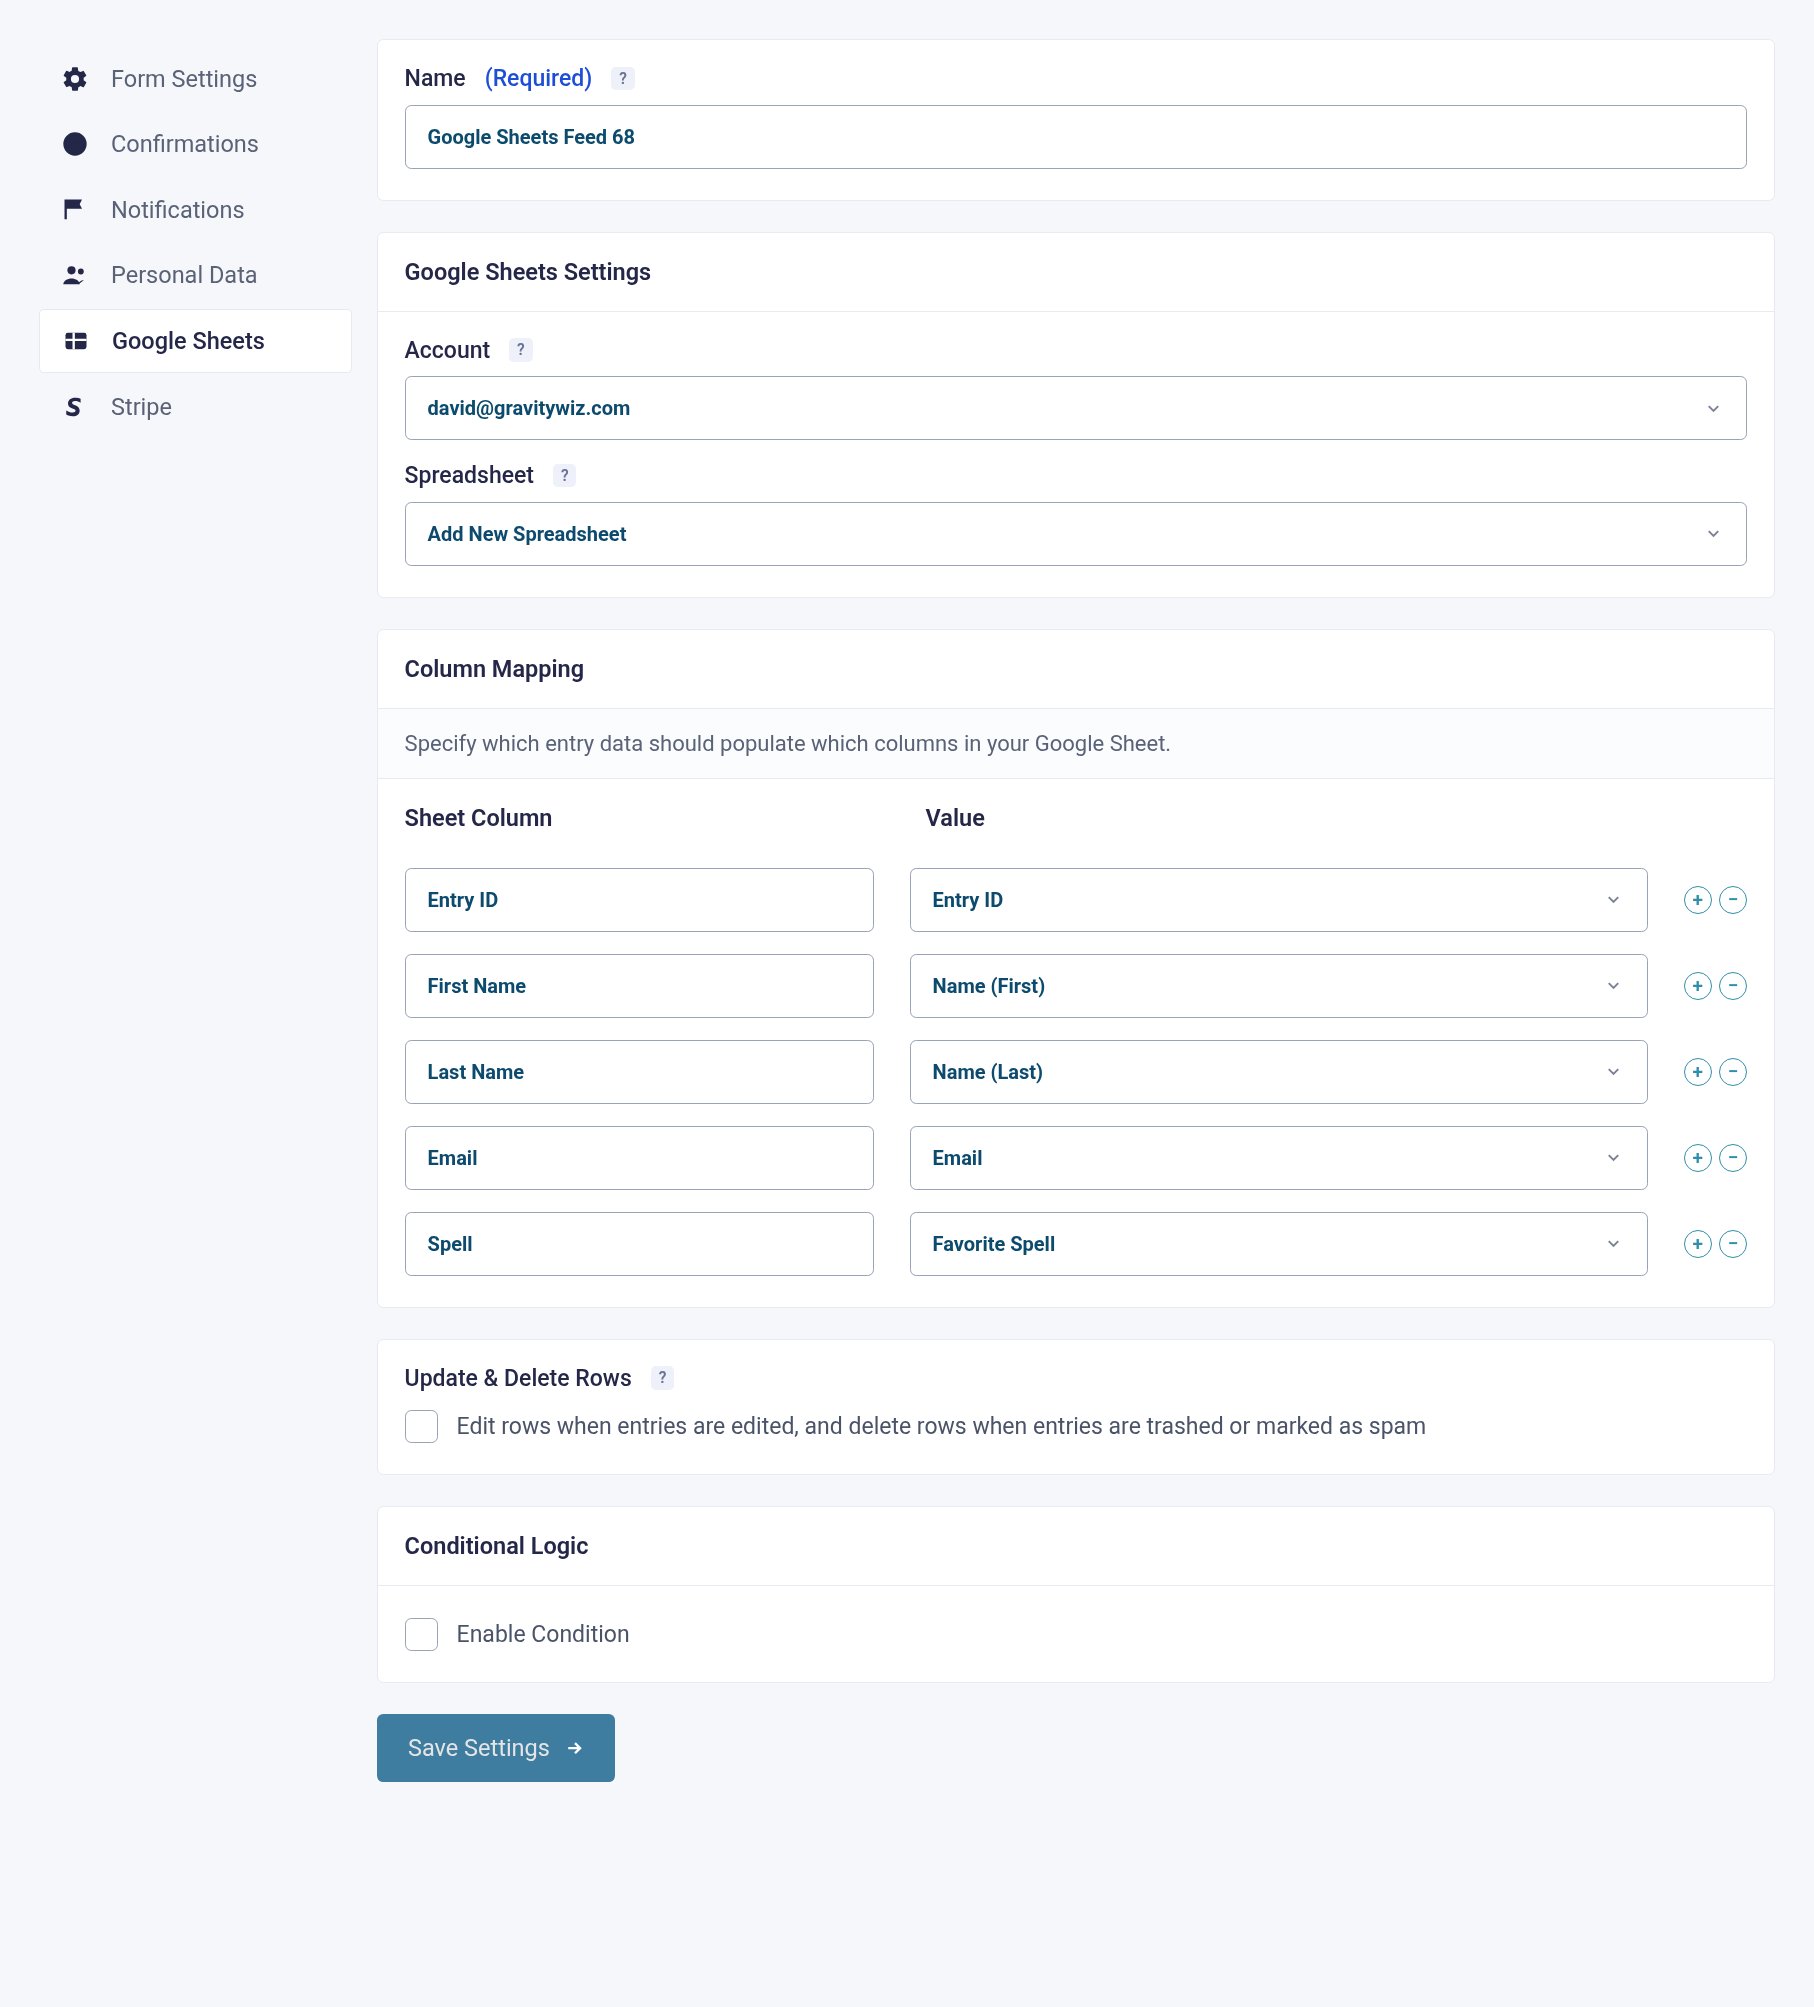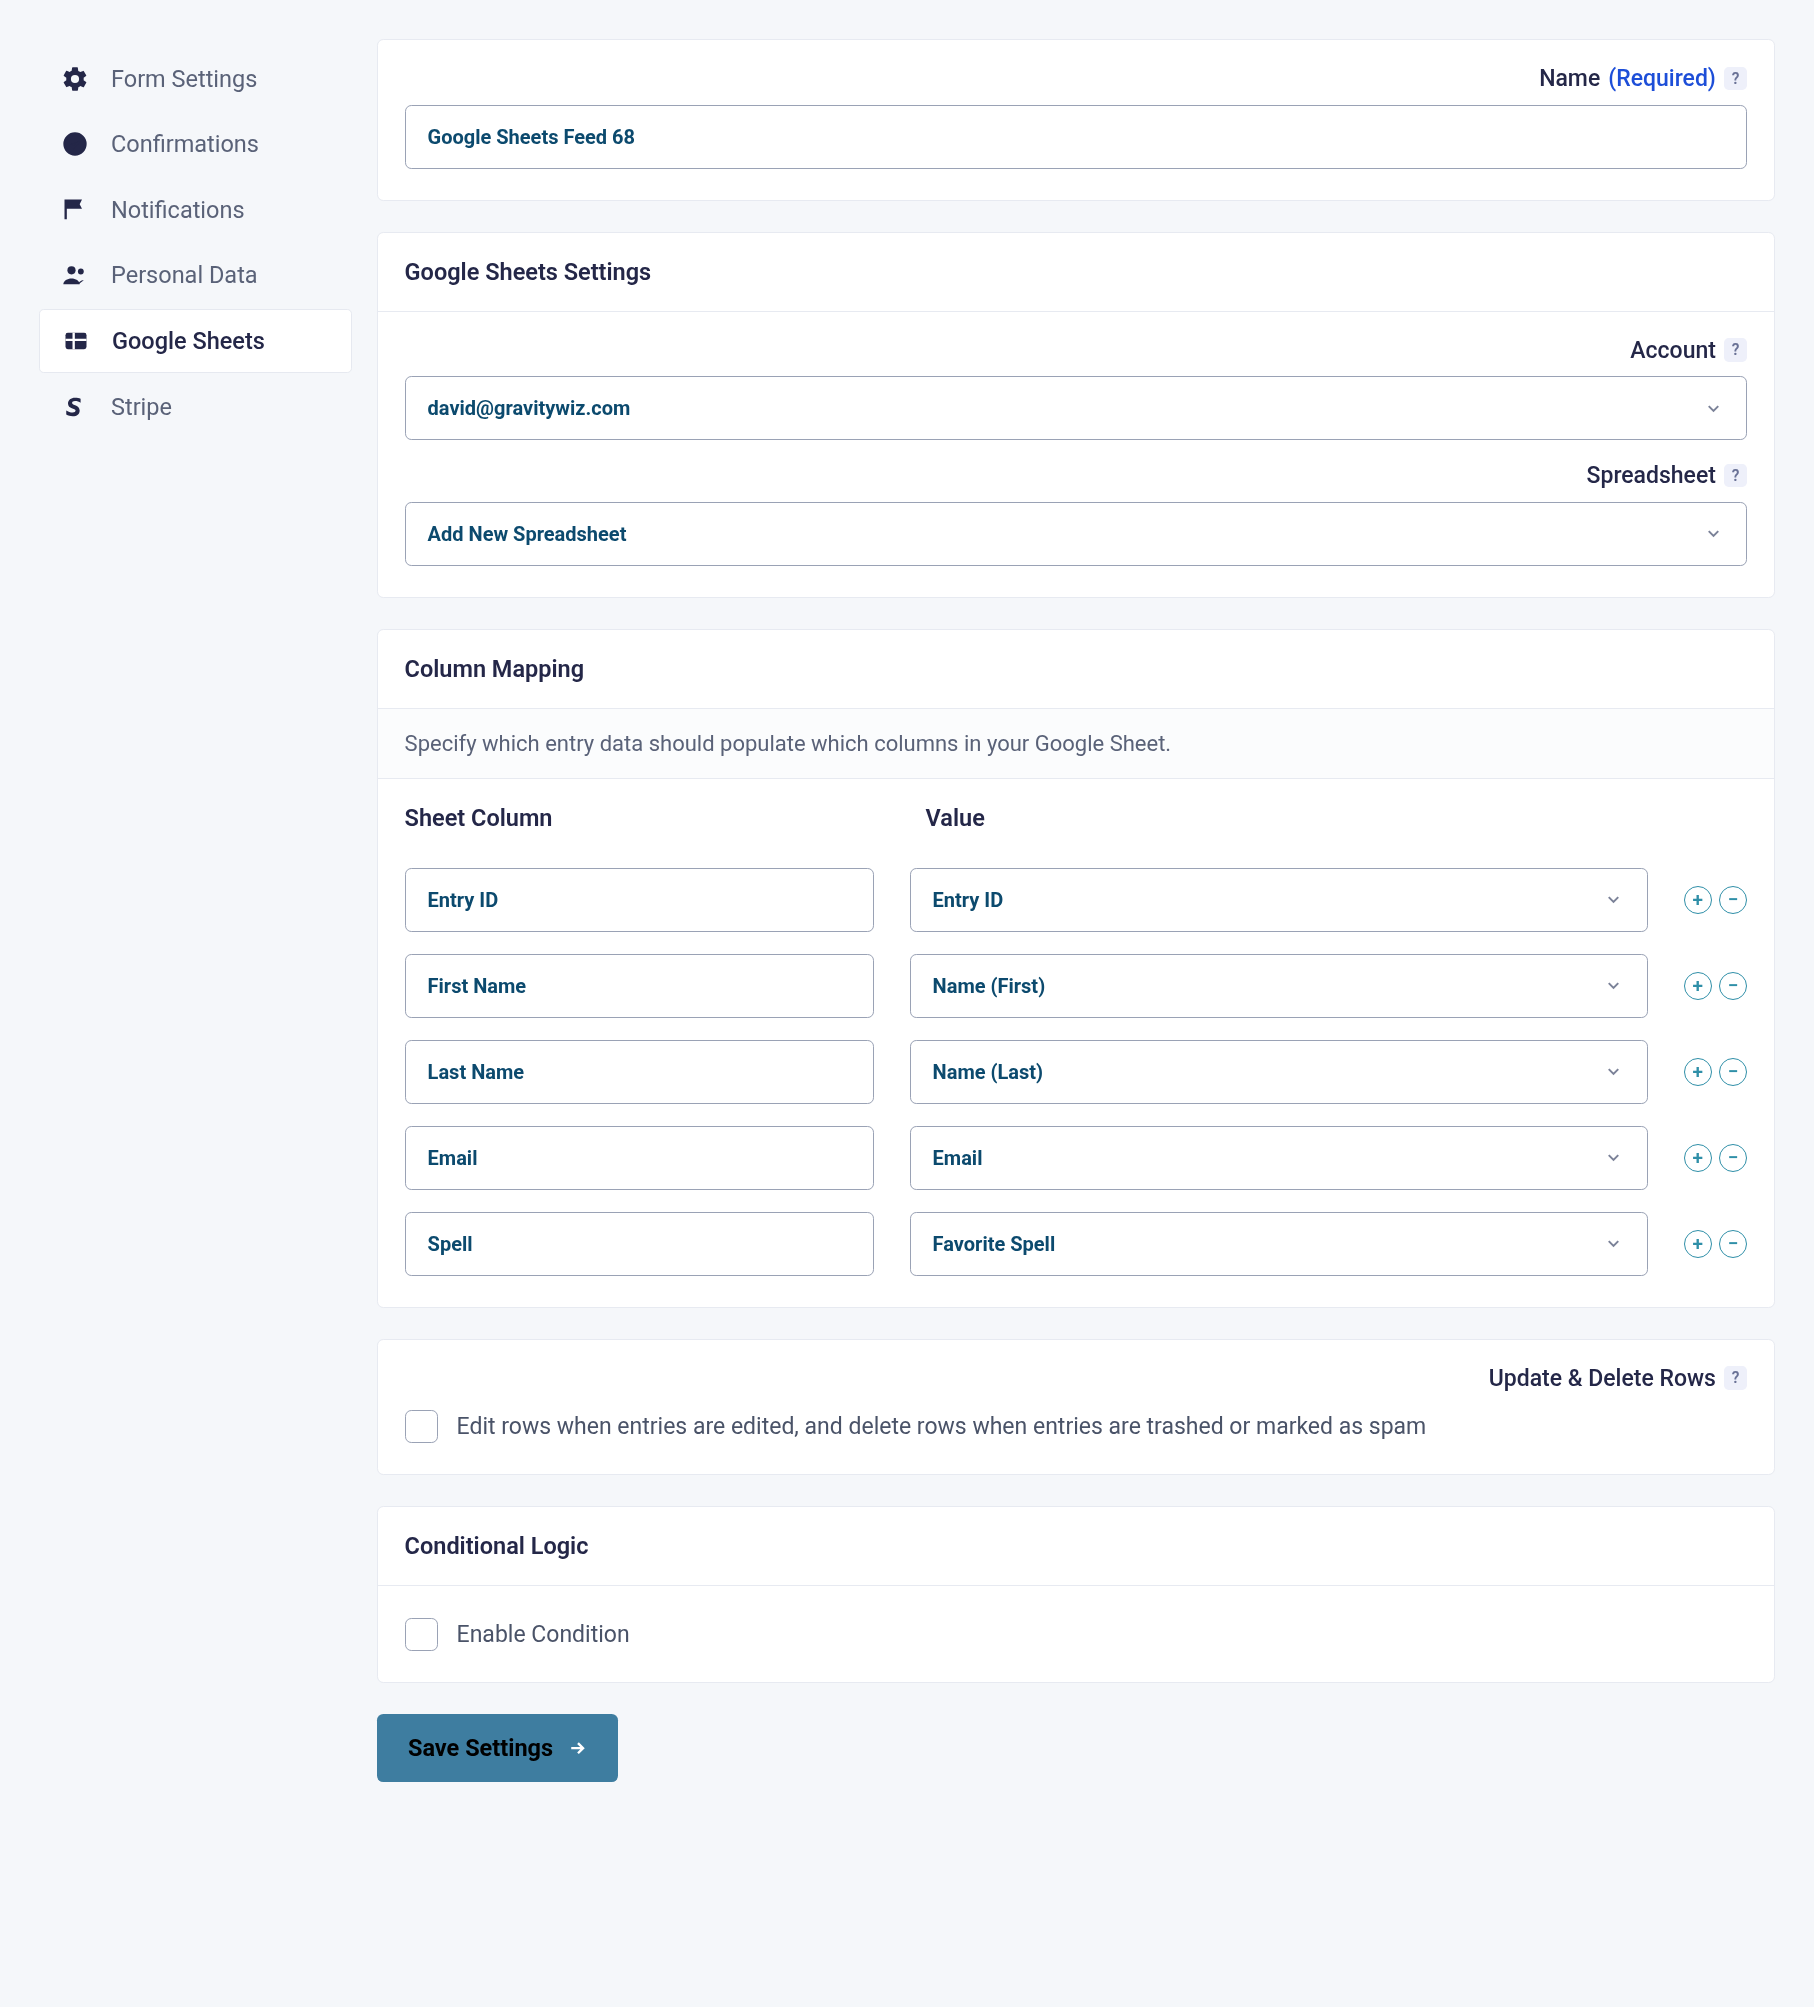--- a/index.html
+++ b/index.html
@@ -77,22 +77,21 @@
   }
   .card-body { padding: 25px 26.6px 31px; }
 
   .field-label {
     font-size: 23px;
     font-weight: 500;
     color: #242748;
     margin-bottom: 12.5px;
     display: flex;
     align-items: center;
-    gap: 8px;
-    justify-content: flex-end;
+    gap: 19px;
   }
   .req { color: #1d4ed8; }
   .help-badge{
     display:inline-flex;align-items:center;justify-content:center;
     width:23.5px;height:23.5px;border-radius:4.7px;
     background:#eef0fa;color:#6a7296;font-size:15.6px;font-weight:600;
     cursor:help;
   }
 
   .text-input, .select-box {
@@ -147,22 +146,22 @@
     padding-top:6.3px;
   }
   .checkbox-box{
     width:33px;height:33px;border:1.6px solid #9aa2b5;border-radius:6.3px;
     background:#fff;cursor:pointer;flex-shrink:0;
   }
   .checkbox-label{font-size:23px;color:#4a5368;}
 
   .save-btn{
     display:inline-flex;align-items:center;gap:14px;
-    background:#3e7da0;color:#000000;border:none;border-radius:6.3px;
-    padding:20.3px 31px;font-size:23.5px;font-weight:700;cursor:pointer;
+    background:#3e7da0;color:#e5e5e5;border:none;border-radius:6.3px;
+    padding:20.3px 31px;font-size:23.5px;font-weight:400;cursor:pointer;
     font-family:inherit;
   }
   .save-btn svg{width:20.3px;height:20.3px;stroke:#fff;fill:none;stroke-width:2.8;}
 
 </style>
 </head>
 <body>
 
 <div class="layout">
   <aside class="sidebar">

